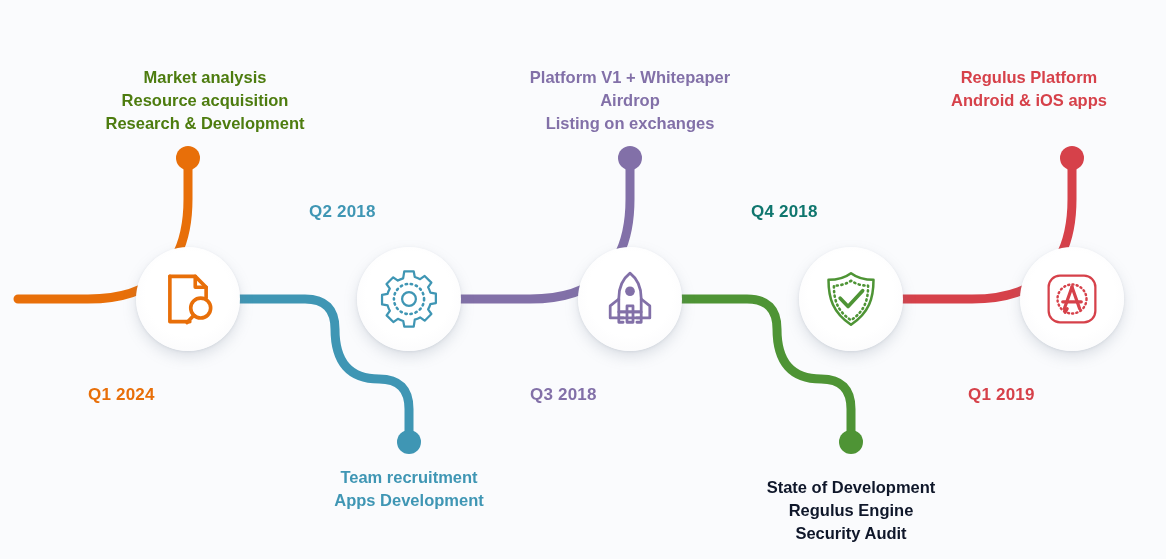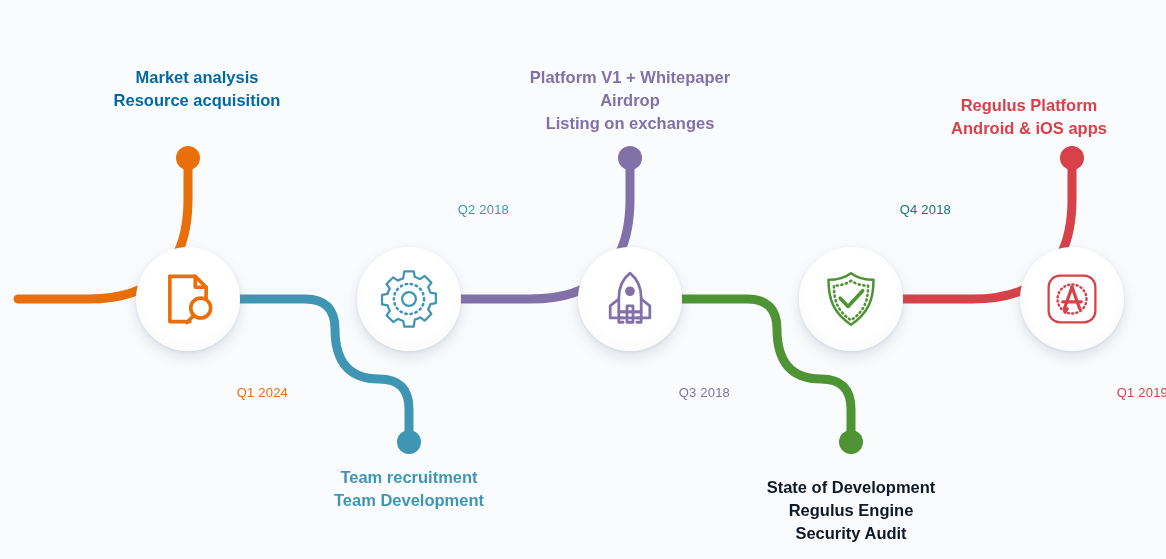--- a/index.html
+++ b/index.html
@@ -16,25 +16,25 @@
   }
   #roadmap {
     position: absolute;
     left: 0;
     top: 0;
     width: 1166px;
     height: 559px;
   }
   .stage-label {
     position: absolute;
-    font-weight: normal;
-    font-size: 13px;
+    font-weight: bold;
+    font-size: 17px;
     letter-spacing: 0.2px;
     white-space: nowrap;
-    text-align: right;
+    text-align: left;
   }
   .milestone-text {
     position: absolute;
     font-weight: bold;
     font-size: 16.5px;
     line-height: 23px;
     text-align: center;
     white-space: nowrap;
   }
   .milestone-text div { white-space: nowrap; }
@@ -153,38 +153,39 @@
 <div class="stage-label" style="left:88px; top:385px; width:200px; color:#e86f09;">Q1 2024</div>
 
 <div class="stage-label" style="left:309px; top:202px; width:200px; color:#3f96b4;">Q2 2018</div>
 
 <div class="stage-label" style="left:530px; top:385px; width:200px; color:#8270a8;">Q3 2018</div>
 
 <div class="stage-label" style="left:751px; top:202px; width:200px; color:#0f766e;">Q4 2018</div>
 
 <div class="stage-label" style="left:968px; top:385px; width:200px; color:#d6414a;">Q1 2019</div>
 
-<div class="milestone-text" style="left:8px; top:66px; width:378px; color:#0369a1;">
+<div class="milestone-text" style="left:16px; top:66px; width:378px; color:#4d7c0f;">
   <div>Market analysis</div>
   <div>Resource acquisition</div>
+  <div>Research &amp; Development</div>
 </div>
 
 <div class="milestone-text" style="left:219px; top:466px; width:380px; color:#3f96b4;">
   <div>Team recruitment</div>
-  <div>Team Development</div>
+  <div>Apps Development</div>
 </div>
 
 <div class="milestone-text" style="left:440px; top:66px; width:380px; color:#8270a8;">
   <div>Platform V1 + Whitepaper</div>
   <div>Airdrop</div>
   <div>Listing on exchanges</div>
 </div>
 
 <div class="milestone-text" style="left:661px; top:466px; width:380px; color:#0f172a;margin-top:10px;">
   <div>State of Development</div>
   <div>Regulus Engine</div>
   <div>Security Audit</div>
 </div>
 
-<div class="milestone-text" style="left:892px; top:94px; width:274px; color:#d6414a;">
+<div class="milestone-text" style="left:892px; top:66px; width:274px; color:#d6414a;">
   <div>Regulus Platform</div>
   <div>Android &amp; iOS apps</div>
 </div>
 
 </body></html>

